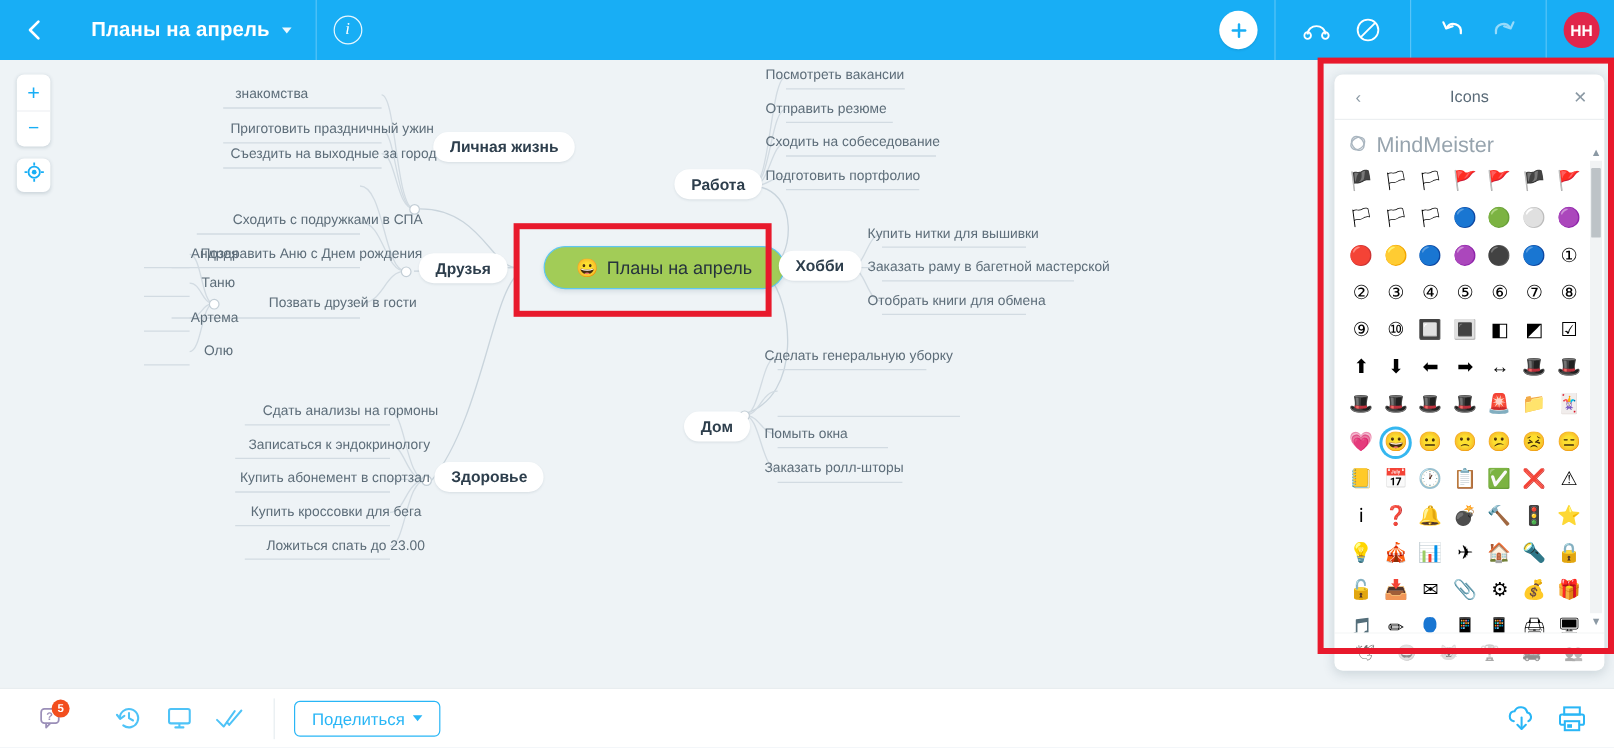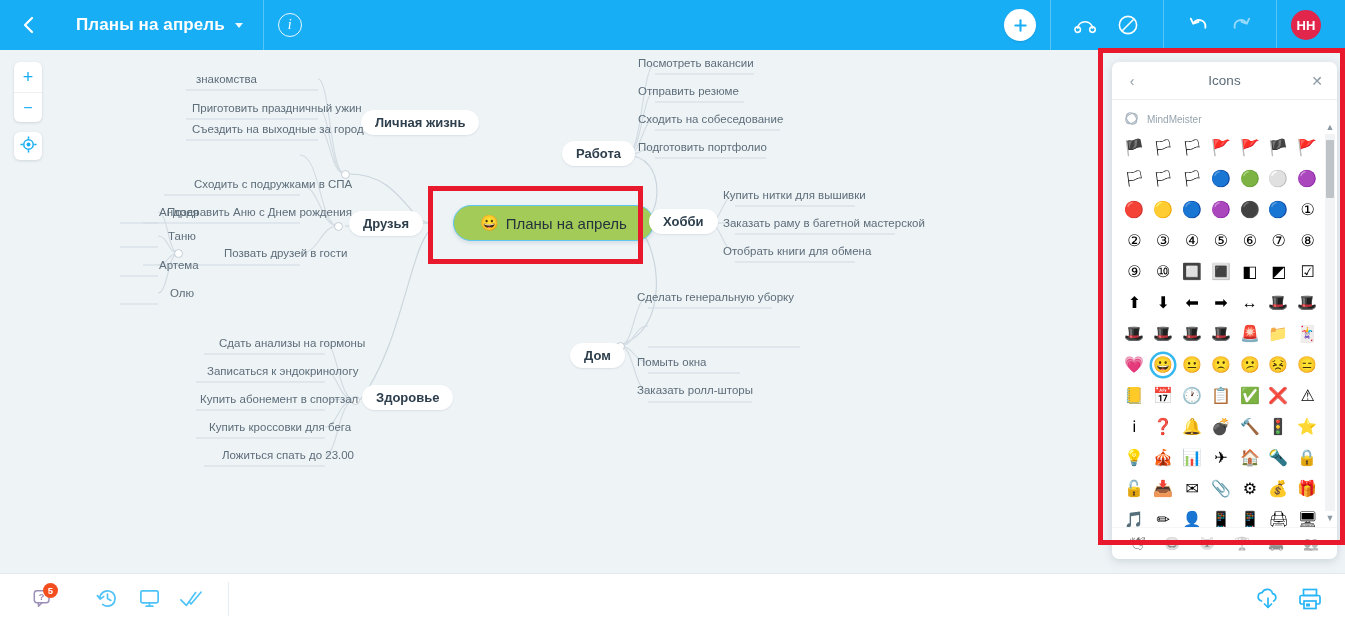--- a/index.html
+++ b/index.html
@@ -146,21 +146,21 @@
   }
   .panel-head .ttl { font-size: 13.5px; color: #5a6b78; }
   .panel-head .chev, .panel-head .x {
     color: #8b99a4; font-size: 14px; cursor: pointer; width: 16px; text-align: center;
   }
   .panel-body {
     flex: 1 1 auto; position: relative; overflow: hidden; padding: 9px 10px 0 10px;
   }
   .grp-head {
     display: flex; align-items: center; gap: 8px;
-    color: #97a4ae; font-size: 10px; margin: 2px 0 9px 2px;
+    color: #97a4ae; font-size: 18px; margin: 2px 0 9px 2px;
   }
   .icon-grid {
     display: grid; grid-template-columns: repeat(7, 1fr);
     gap: 9px 4px; width: 198px;
   }
   .ic {
     width: 22px; height: 22px; display: flex; align-items: center; justify-content: center;
     font-size: 16px; line-height: 1; cursor: pointer; justify-self: center;
     border-radius: 50%;
   }
@@ -267,21 +267,21 @@
             <polyline points="3,4 5.6,9.6 11.5,7.6" fill="none" stroke="#fff" stroke-width="2" stroke-linecap="round" stroke-linejoin="round"></polyline>
           </svg>
       </div>
       <div class="tb-icon dim">
         <svg width="22" height="20" viewBox="0 0 24 22">
             <path d="M18 9 C14 3, 4 5, 5 14" fill="none" stroke="#fff" stroke-width="2" stroke-linecap="round"></path>
             <polyline points="21,4 18.4,9.6 12.5,7.6" fill="none" stroke="#fff" stroke-width="2" stroke-linecap="round" stroke-linejoin="round"></polyline>
           </svg>
       </div>
     </div>
-    <div class="tb-sec noborder" style="padding-right:24px">
+    <div class="tb-sec noborder" style="padding-right:12px">
       <div class="avatar">НН</div>
     </div>
   </div>
 
   <div class="canvas">
 
     <svg class="links" width="1345" height="523">
       <g fill="none" stroke="#c9d4dc" stroke-width="1.1">
 
         <path d="M430 173 C410 173, 400 124, 350 124"></path>
@@ -589,20 +589,24 @@
           <line x1="8.5" y1="20" x2="15.5" y2="20" stroke="#4FC3F7" stroke-width="1.8" stroke-linecap="round"></line>
         </svg>
     </div>
     <div class="bb-icon">
       <svg width="24" height="20" viewBox="0 0 26 20">
           <polyline points="2,11 8,17 18,3" fill="none" stroke="#4FC3F7" stroke-width="1.8" stroke-linecap="round" stroke-linejoin="round"></polyline>
           <polyline points="11,13 13,15.5 24,2.5" fill="none" stroke="#4FC3F7" stroke-width="1.8" stroke-linecap="round" stroke-linejoin="round"></polyline>
         </svg>
     </div>
     <div class="bb-div"></div>
+    <div class="share-btn">
+      <span>Поделиться</span>
+      <span class="caret"></span>
+    </div>
     <div class="bb-spacer"></div>
     <div class="bb-icon">
       <svg width="26" height="24" viewBox="0 0 26 24">
           <path d="M6.5 14 a4.2 4.2 0 0 1 .6 -8.3 a5.6 5.6 0 0 1 10.6 1 a3.9 3.9 0 0 1 1 7.3" fill="none" stroke="#29B6F6" stroke-width="1.7" stroke-linecap="round"></path>
           <line x1="13" y1="11" x2="13" y2="20" stroke="#29B6F6" stroke-width="1.7" stroke-linecap="round"></line>
           <polyline points="9.5,17 13,20.5 16.5,17" fill="none" stroke="#29B6F6" stroke-width="1.7" stroke-linecap="round" stroke-linejoin="round"></polyline>
         </svg>
     </div>
     <div class="bb-icon" style="margin-right:14px">
       <svg width="26" height="24" viewBox="0 0 26 24">

